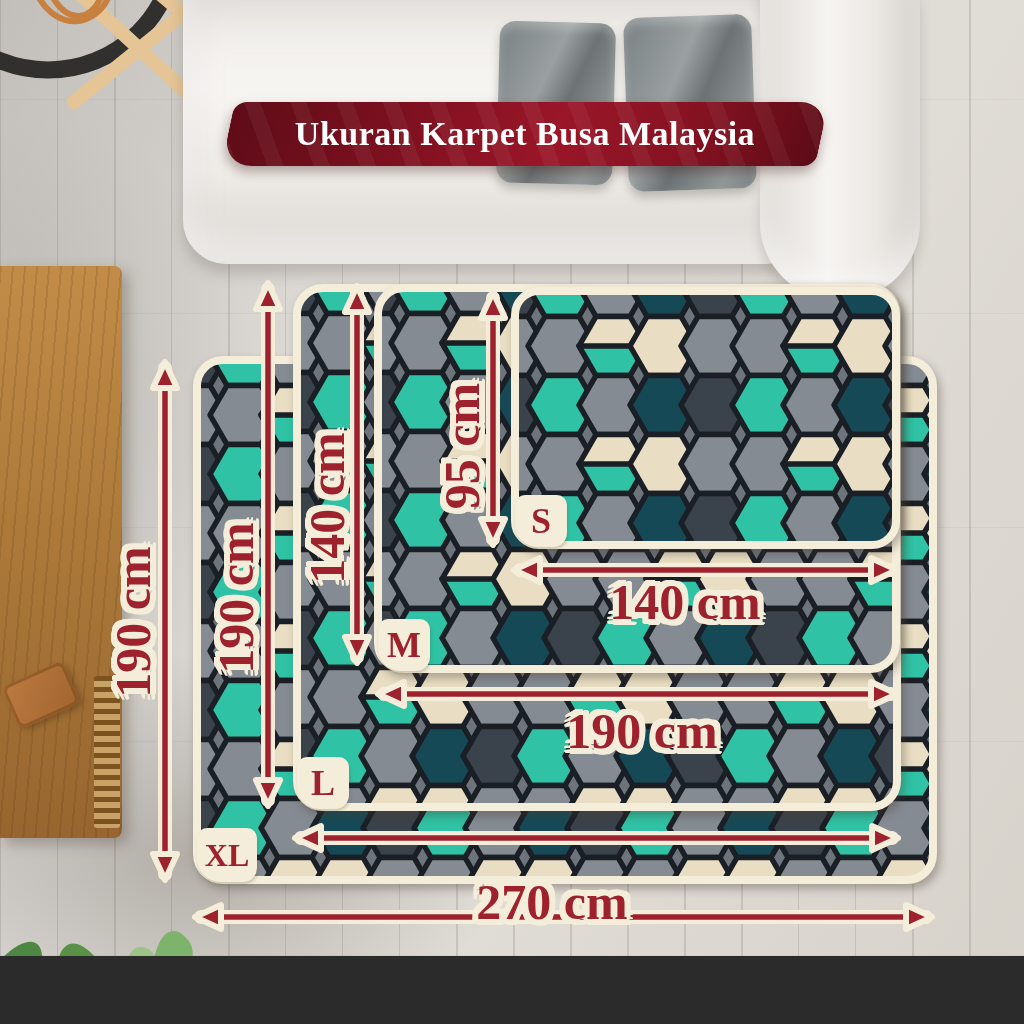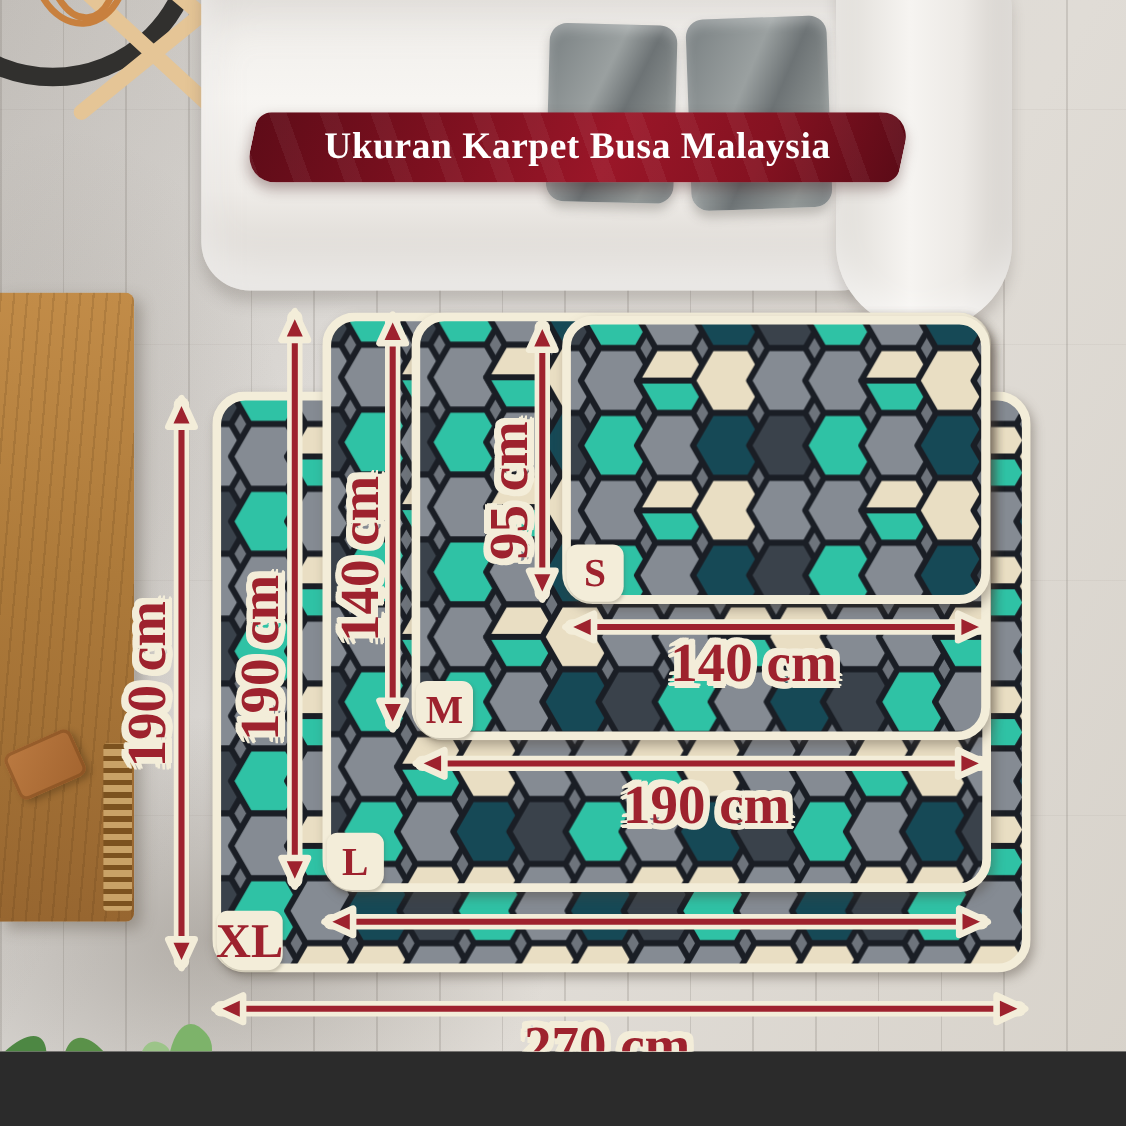--- a/index.html
+++ b/index.html
@@ -80,21 +80,21 @@
   .carpet{position:absolute;z-index:3;filter:drop-shadow(3px 5px 5px rgba(70,60,50,0.38));}
   .badge{
     position:absolute;z-index:6;background:#f3edd9;
     display:flex;align-items:center;justify-content:center;
     color:#9e222e;font-weight:800;
     box-shadow:1px 2px 3px rgba(80,70,55,0.25);
   }
   .badge-s {left:515px;top:495px;width:52px;height:52px;border-radius:10px 10px 14px 22px;font-size:36px;}
   .badge-m {left:378px;top:619px;width:52px;height:52px;border-radius:10px 10px 14px 22px;font-size:36px;}
   .badge-l {left:297px;top:757px;width:52px;height:52px;border-radius:10px 10px 14px 22px;font-size:36px;}
-  .badge-xl{left:197px;top:828px;width:60px;height:54px;border-radius:10px 10px 14px 24px;font-size:44px;}
+  .badge-xl{left:197px;top:828px;width:60px;height:54px;border-radius:10px 10px 14px 24px;font-size:32px;}
   
   .arrows{position:absolute;inset:0;z-index:6;pointer-events:none;}
   .dim-label{
     position:absolute;z-index:7;white-space:nowrap;
     color:#9e222e;font-size:50px;font-weight:800;letter-spacing:0px;
     text-shadow:
       -5px -5px 0 #f3edd9, 5px -5px 0 #f3edd9, -5px 5px 0 #f3edd9, 5px 5px 0 #f3edd9,
       -6px 0 0 #f3edd9, 6px 0 0 #f3edd9, 0 -6px 0 #f3edd9, 0 6px 0 #f3edd9,
       -4px -6px 0 #f3edd9, 4px 6px 0 #f3edd9, -6px 4px 0 #f3edd9, 6px -4px 0 #f3edd9,
       -2px -6px 0 #f3edd9, 2px 6px 0 #f3edd9;
@@ -264,15 +264,15 @@
       <polygon points="932,917 906,905 906,929" fill="#9e222e" stroke="#f3edd9" stroke-width="6" stroke-linejoin="round"></polygon>
     </g>
   </svg>
 
   <div class="dim-label v" style="left:133px;top:622px;">190 cm</div>
   <div class="dim-label v" style="left:236px;top:598px;">190 cm</div>
   <div class="dim-label v" style="left:327px;top:508px;">140 cm</div>
   <div class="dim-label v" style="left:462px;top:446px;">95 cm</div>
   <div class="dim-label h" style="left:685px;top:602px;">140 cm</div>
   <div class="dim-label h" style="left:642px;top:731px;">190 cm</div>
-  <div class="dim-label h" style="left:552px;top:950px;">270 cm</div>
+  <div class="dim-label h" style="left:552px;top:902px;">270 cm</div>
 
 </div>
 
 </body></html>

